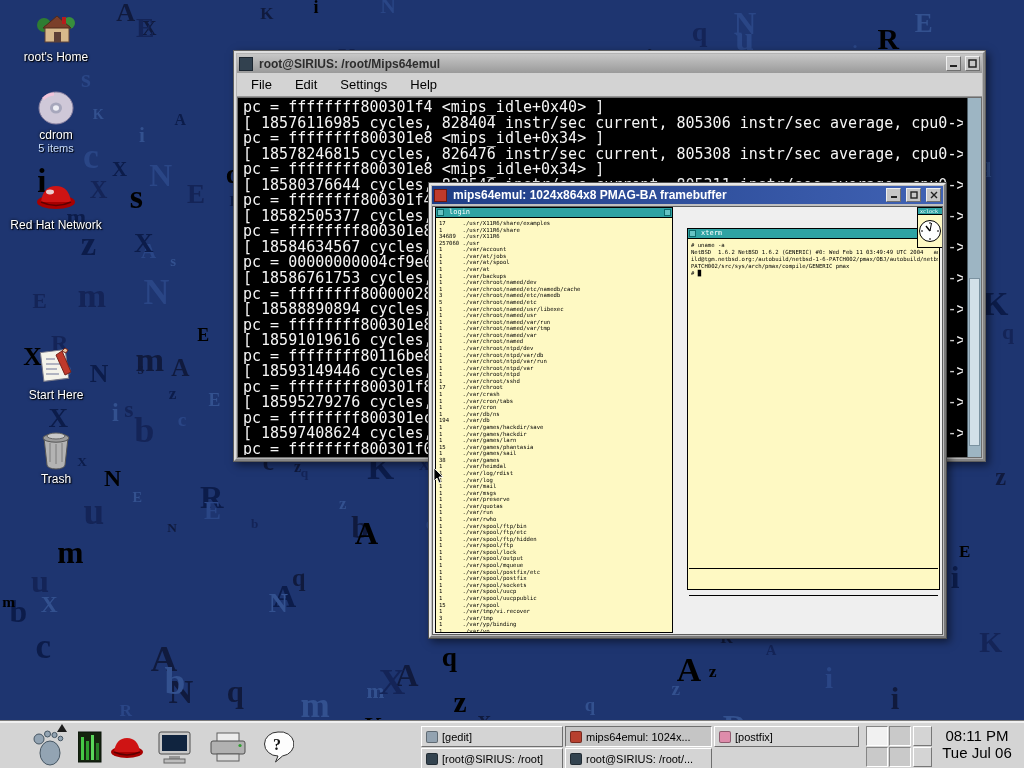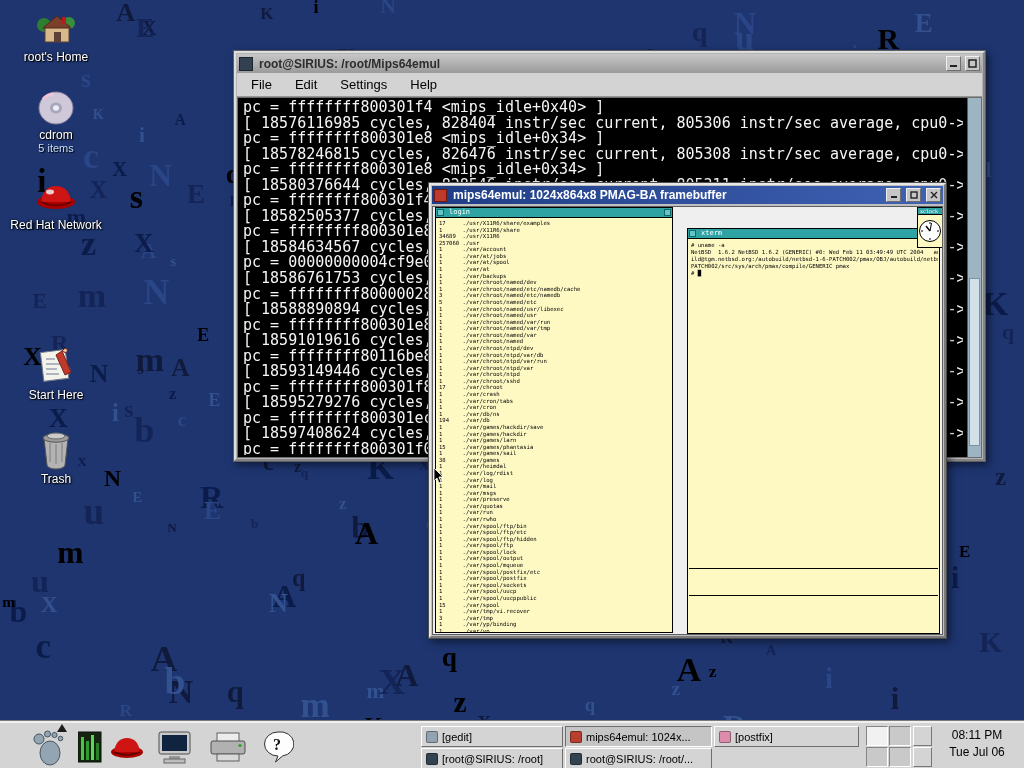--- a/index.html
+++ b/index.html
@@ -49,21 +49,21 @@
   .fb-content{position:absolute;left:3px;top:23px;right:3px;bottom:3px;background:#efefef;border:1px solid #5e5e5e;overflow:hidden}
 
   
   .xwin{position:absolute;background:#fef9c3;border:1px solid #000}
   .x-tb{position:absolute;left:0;top:0;right:0;height:10px;background:#2fa3a3;border-bottom:1px solid #000}
   .x-tb .xt{position:absolute;left:13px;top:0;font-size:7px;line-height:9px;color:#fff;font-family:"DejaVu Sans Mono",monospace;white-space:nowrap}
   .x-box{position:absolute;top:1px;width:7px;height:7px;background:#66c3c3;border:1px solid #0d6a6a}
   #login-win{left:2px;top:0;width:238px;height:426px}
   #login-win pre{position:absolute;left:3px;top:12px;right:0;bottom:0;overflow:hidden;
                  font-family:"DejaVu Sans Mono",monospace;font-size:5.6px;line-height:6.58px;color:#000}
-  #xterm-win{left:254px;top:21px;width:253px;height:406px}
+  #xterm-win{left:254px;top:21px;width:253px;height:362px}
   #xterm-win pre{position:absolute;left:3px;top:13px;right:1px;height:70px;overflow:hidden;
                  font-family:"DejaVu Sans Mono",monospace;font-size:5.6px;line-height:7px;color:#000}
   .xterm-rule{position:absolute;left:1px;right:1px;height:1px;background:#000}
   #xclock-win{left:484px;top:0;width:26px;height:41px}
   #xclock-win .x-tb{height:7px}
   #xclock-win .xt{left:2px;font-size:5px;line-height:7px}
   .x-cursor{position:absolute;left:1px;top:261px}
 
   
   #taskbar{position:absolute;left:0;bottom:0;width:1024px;height:47px;background:#d4d4d4;
@@ -76,21 +76,21 @@
   .task-btn.pressed{border-color:#6f6f6f #fff #fff #6f6f6f;background:#c5c5c5}
   .task-ico{width:12px;height:12px;flex:0 0 12px;border:1px solid rgba(0,0,0,.35);border-radius:2px}
   .ico-gedit{background:#93a3b1}
   .ico-mips{background:#b7402f}
   .ico-digi{background:#de8cab}
   .ico-term{background:#33434f}
   .pager-cell{position:absolute;width:22px;height:20px;border:1px solid;border-color:#858585 #fff #fff #858585;background:#c9c9c9}
   .pager-cell.active{background:#f1f1f1}
   .tb-spare{position:absolute;width:19px;height:20px;border:1px solid;border-color:#fff #777 #777 #fff;background:#d4d4d4}
   .tb-clock{position:absolute;left:934px;top:4px;width:86px;height:40px;text-align:center;
-            font-size:12px;line-height:17px;color:#000}
+            font-size:15px;line-height:17px;color:#000}
 </style>
 </head>
 <body>
 
 <div id="screen">
 
   <div id="bg-letters">
       <span style="left: 292.383px; top: 332.951px; font-size: 17.5409px; color: rgb(16, 26, 61);">q</span>
       <span style="left: 691.178px; top: 186.138px; font-size: 28.7489px; color: rgb(16, 26, 61);">i</span>
       <span style="left: 32.5318px; top: 288.716px; font-size: 21.3617px; color: rgb(20, 36, 87);">E</span>

